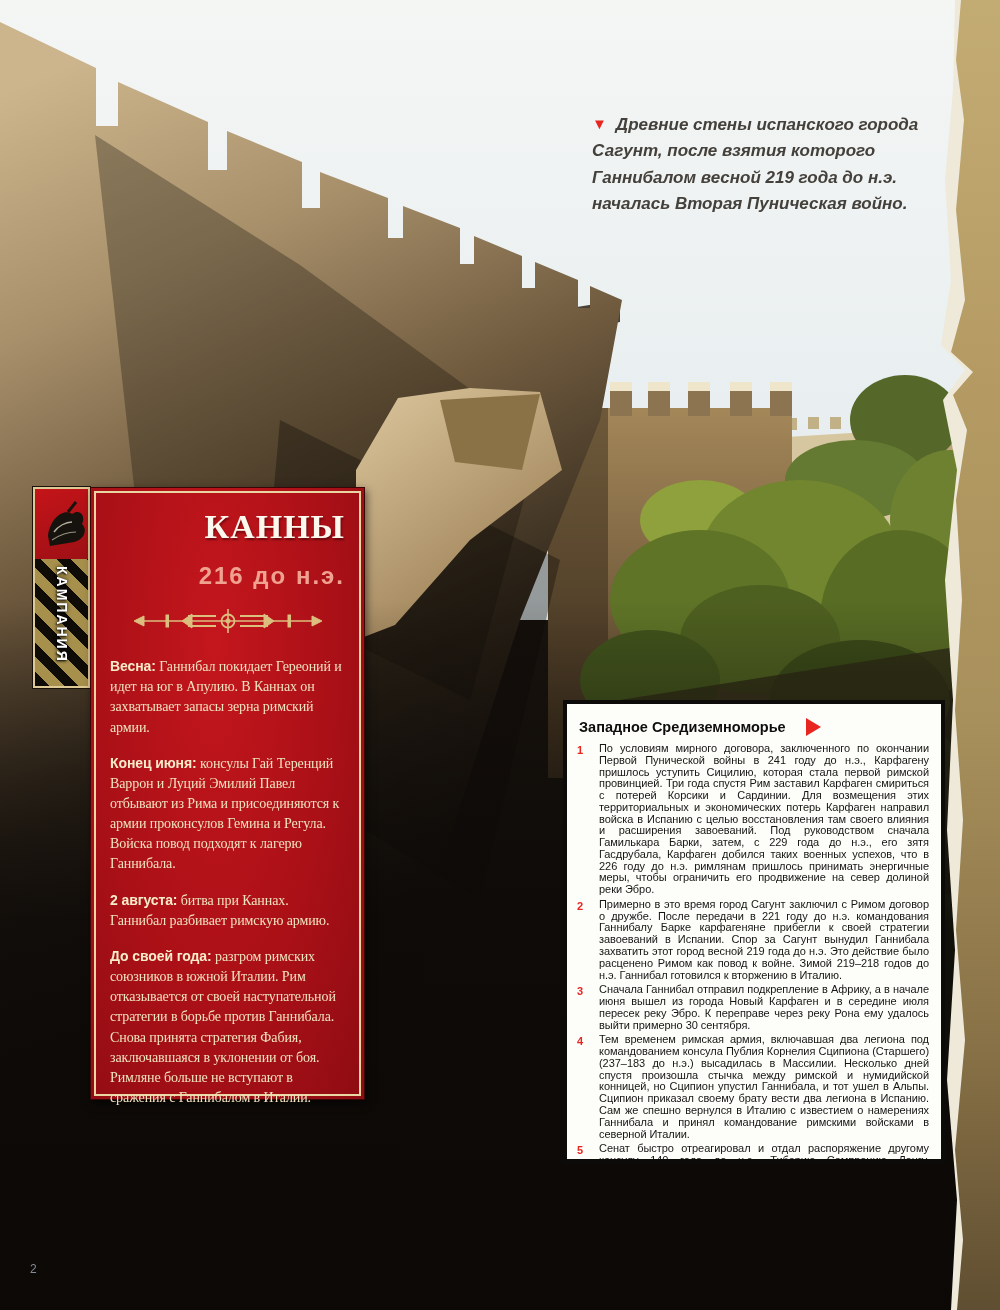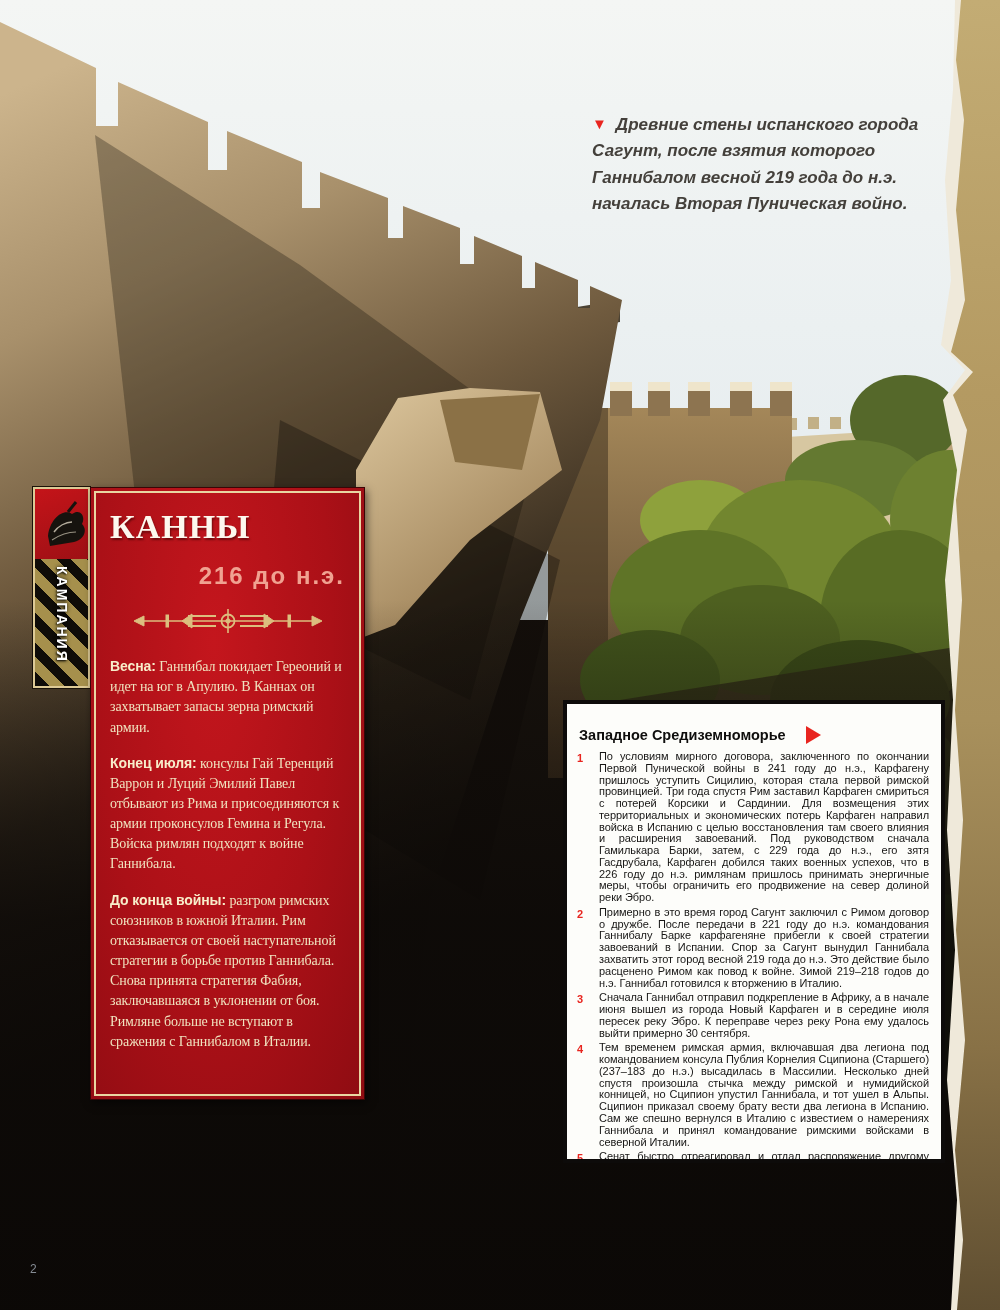--- a/index.html
+++ b/index.html
@@ -35,33 +35,33 @@
     font:bold 14px "Liberation Sans",sans-serif;color:#ffffff;letter-spacing:2px;
     text-shadow:0 0 4px rgba(0,0,0,.9),1px 1px 2px rgba(0,0,0,.8);}
 
   
   .redbox{position:absolute;left:90px;top:487px;width:275px;height:613px;box-sizing:border-box;
     background:radial-gradient(ellipse at 45% 25%,#c4161d 0%,#ab1017 55%,#8e0c12 100%);
     border:1px solid #3a0606;box-shadow:2px 3px 8px rgba(0,0,0,.5);}
   .redbox::before{content:"";position:absolute;inset:3px;border:2px solid #e9d6a2;pointer-events:none;}
   .rb-inner{position:relative;padding:21px 19px 0 19px;}
   .rb-title{font-family:"Liberation Serif",serif;font-weight:bold;font-size:34px;line-height:1.06;
-    color:#fdf8ee;text-align:left;letter-spacing:1px;text-shadow:1px 2px 2px rgba(50,0,0,.55);}
+    color:#fdf8ee;text-align:right;letter-spacing:1px;text-shadow:1px 2px 2px rgba(50,0,0,.55);}
   .rb-sub{margin-top:17px;text-align:right;font:bold 24px "Liberation Sans",sans-serif;
     color:#f0a291;letter-spacing:2px;}
   .rb-orn{display:block;margin:17px auto 0 auto;}
   .rb-entries{margin-top:21px;}
   .entry{margin-bottom:15px;font-family:"Liberation Serif",serif;font-size:14px;
     line-height:1.44;color:#f0e3bf;letter-spacing:-0.1px;}
   .e-label{font-family:"Liberation Sans",sans-serif;font-weight:bold;color:#f8edca;}
 
   
   .whitebox{position:absolute;left:563px;top:700px;width:382px;height:463px;box-sizing:border-box;
     background:#fdfdfa;border:4px solid #0d0b0a;padding:10px 12px 8px 10px;overflow:hidden;}
-  .wb-header{display:flex;align-items:center;gap:20px;margin:12px 0 7px 2px;
+  .wb-header{display:flex;align-items:center;gap:20px;margin:4px 0 7px 2px;
     font:bold 14.5px "Liberation Sans",sans-serif;color:#0f0e0d;}
   .wb-arrow{width:0;height:0;border-left:15px solid #e8251f;
     border-top:9px solid transparent;border-bottom:9px solid transparent;}
   .t-item{display:flex;margin-bottom:3px;}
   .t-num{flex:0 0 22px;color:#e8251f;font:bold 11px "Liberation Sans",sans-serif;padding-top:1px;}
   .t-text{flex:1;font-size:11px;line-height:1.07;color:#161514;text-align:justify;
     letter-spacing:-0.05px;}
 
   .pagenum{position:absolute;left:30px;top:1262px;font:12px "Liberation Sans",sans-serif;
     color:#9aa2ac;opacity:.85;}
@@ -221,22 +221,23 @@
           <line x1="110" y1="19" x2="138" y2="19" stroke-width="2"></line>
           <polygon points="52,14 62,7 62,21"></polygon>
             <polygon points="144,14 134,7 134,21"></polygon>
           <circle cx="98" cy="14" r="6.5" fill="none" stroke-width="1.8"></circle>
           <circle cx="98" cy="14" r="2.2"></circle>
           <line x1="98" y1="2" x2="98" y2="26" stroke-width="1.6"></line>
         </g>
       </svg>
       <div class="rb-entries">
         <div class="entry"><span class="e-label">Весна:</span> <span>Ганнибал покидает Гереоний и идет на юг в Апулию. В Каннах он захватывает запасы зерна римский армии.</span></div>
-        <div class="entry"><span class="e-label">Конец июля:</span> <span>консулы Гай Теренций Варрон и Луций Эмилий Павел отбывают из Рима и присоединяются к армии проконсулов Гемина и Регула. Войска римлян подходят к войне Ганнибала.</span></div>
-        <div class="entry"><span class="e-label">До конца войны:</span> <span>разгром римских союзников в южной Италии. Рим отказывается от своей наступательной стратегии в борьбе против Ганнибала. Снова принята стратегия Фабия, заключавшаяся в уклонении от боя. Римляне больше не вступают в сражения с Ганнибалом в Италии.</span></div>
+        <div class="entry"><span class="e-label">Конец июня:</span> <span>консулы Гай Теренций Варрон и Луций Эмилий Павел отбывают из Рима и присоединяются к армии проконсулов Гемина и Регула. Войска повод подходят к лагерю Ганнибала.</span></div>
+        <div class="entry"><span class="e-label">2 августа:</span> <span>битва при Каннах. Ганнибал разбивает римскую армию.</span></div>
+        <div class="entry"><span class="e-label">До своей года:</span> <span>разгром римских союзников в южной Италии. Рим отказывается от своей наступательной стратегии в борьбе против Ганнибала. Снова принята стратегия Фабия, заключавшаяся в уклонении от боя. Римляне больше не вступают в сражения с Ганнибалом в Италии.</span></div>
       </div>
     </div>
   </div>
 
   <div class="whitebox">
     <div class="wb-header">
       <span>Западное Средиземноморье</span>
       <span class="wb-arrow"></span>
     </div>
     <div class="t-item">

